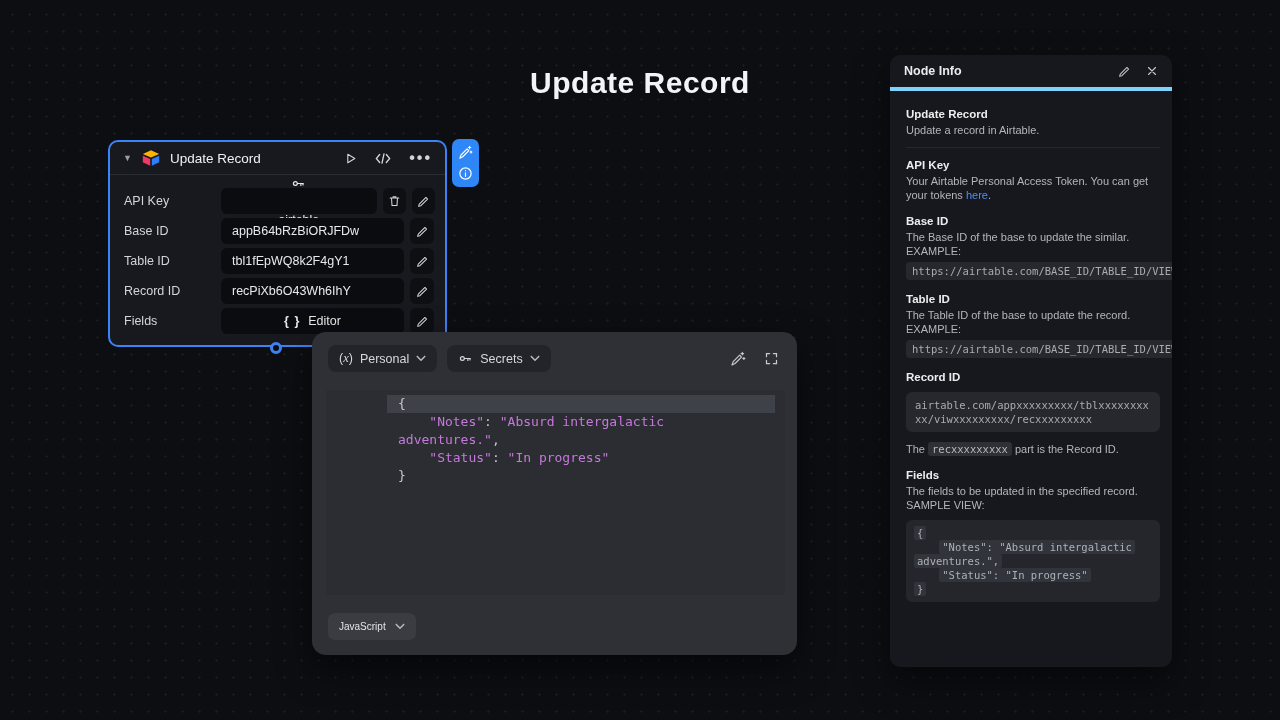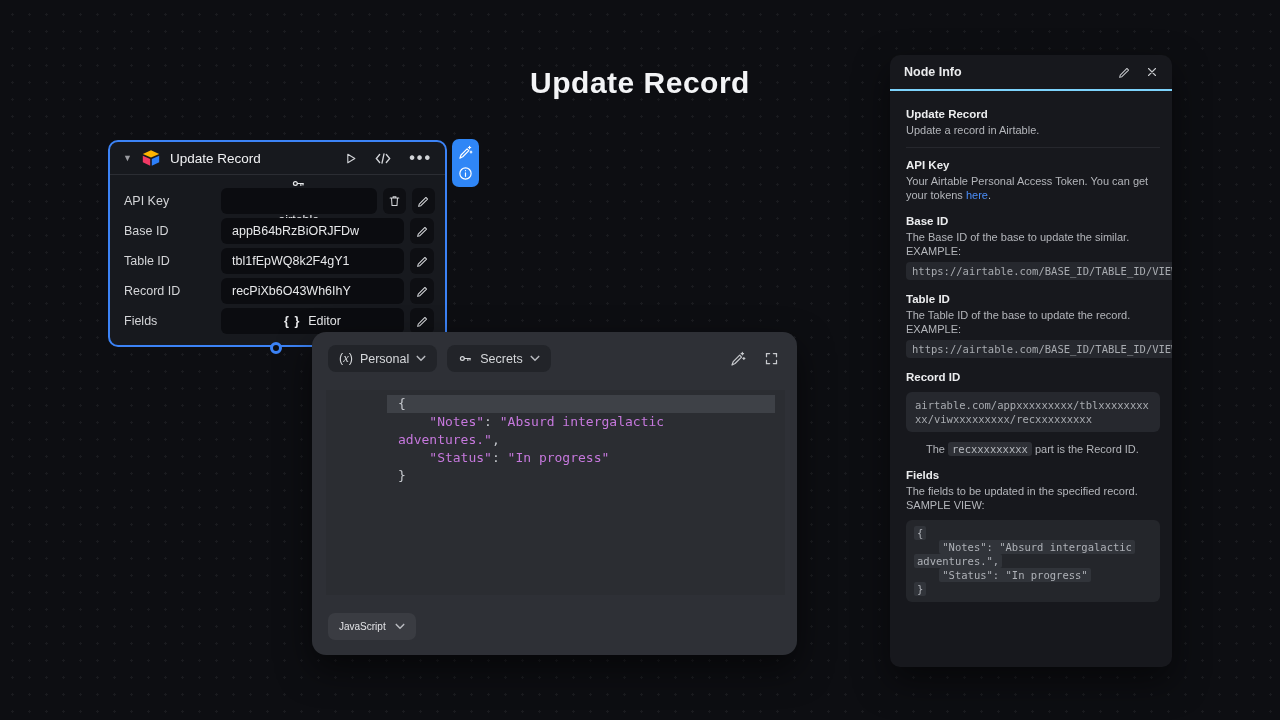--- a/index.html
+++ b/index.html
@@ -99,21 +99,21 @@
   }
   .chev { display:flex; color:#b9bbc0; }
   
   .panel {
     position:absolute; left:890px; top:55px; width:282px; height:612px;
     background:#17181d; border-radius:10px; z-index:4; overflow:hidden;
     box-shadow:0 14px 34px rgba(0,0,0,0.5);
   }
   .panel-header {
     height:36px; display:flex; align-items:center; padding:0 14px;
-    border-bottom:2px solid #7dd3fc;
+    border-bottom:4px solid #7dd3fc;
     justify-content:space-between;
   }
   .panel-title { font-size:12.5px; font-weight:600; color:#eaebed; }
   .panel-header-icons { margin-left:auto; display:flex; align-items:center; gap:15px; color:#c6c8cc; }
   .panel-header-icons .ph-ic { cursor:pointer; display:flex; }
   .panel-body { padding:10px 12px 14px 16px; font-size:11px; line-height:14px; color:#b4b6bb; }
   .sec { margin-top:12px; }
   .sec-h { font-size:11.5px; font-weight:700; color:#ecedef; margin-bottom:2px; }
   .pdivider { border-top:1px solid #26272d; margin:10px 0; }
   .plink { color:#4a8df8; text-decoration:none; cursor:pointer;margin-top:12px; }
@@ -121,21 +121,21 @@
     margin-top:4px; margin-right:-12px; background:#26282e;
     border-radius:4px 0 0 4px; padding:2px 6px;
     font-family:"DejaVu Sans Mono", monospace; font-size:10.5px; color:#a8abb0;
     white-space:nowrap; overflow:hidden;
   }
   .code-block {
     margin-top:8px; background:#26282e; border-radius:6px; padding:6px 9px;
     font-family:"DejaVu Sans Mono", monospace; font-size:10.5px; line-height:14px;
     color:#a8abb0; word-break:break-all;
   }
-  .note { margin-top:10px;margin-left:20px; }
+  .note { margin-top:10px; }
   .chip {
     background:#2e3036; border-radius:3px; padding:1px 4px;
     font-family:"DejaVu Sans Mono", monospace; font-size:10.5px; color:#b6b9be;
   }
   .sample-block {
     margin-top:8px; background:#24262b; border-radius:6px; padding:6px 8px;
     font-family:"DejaVu Sans Mono", monospace; font-size:10.5px; line-height:14px;
     color:#9ca0a6;
   }
   .sline { white-space:pre; }

